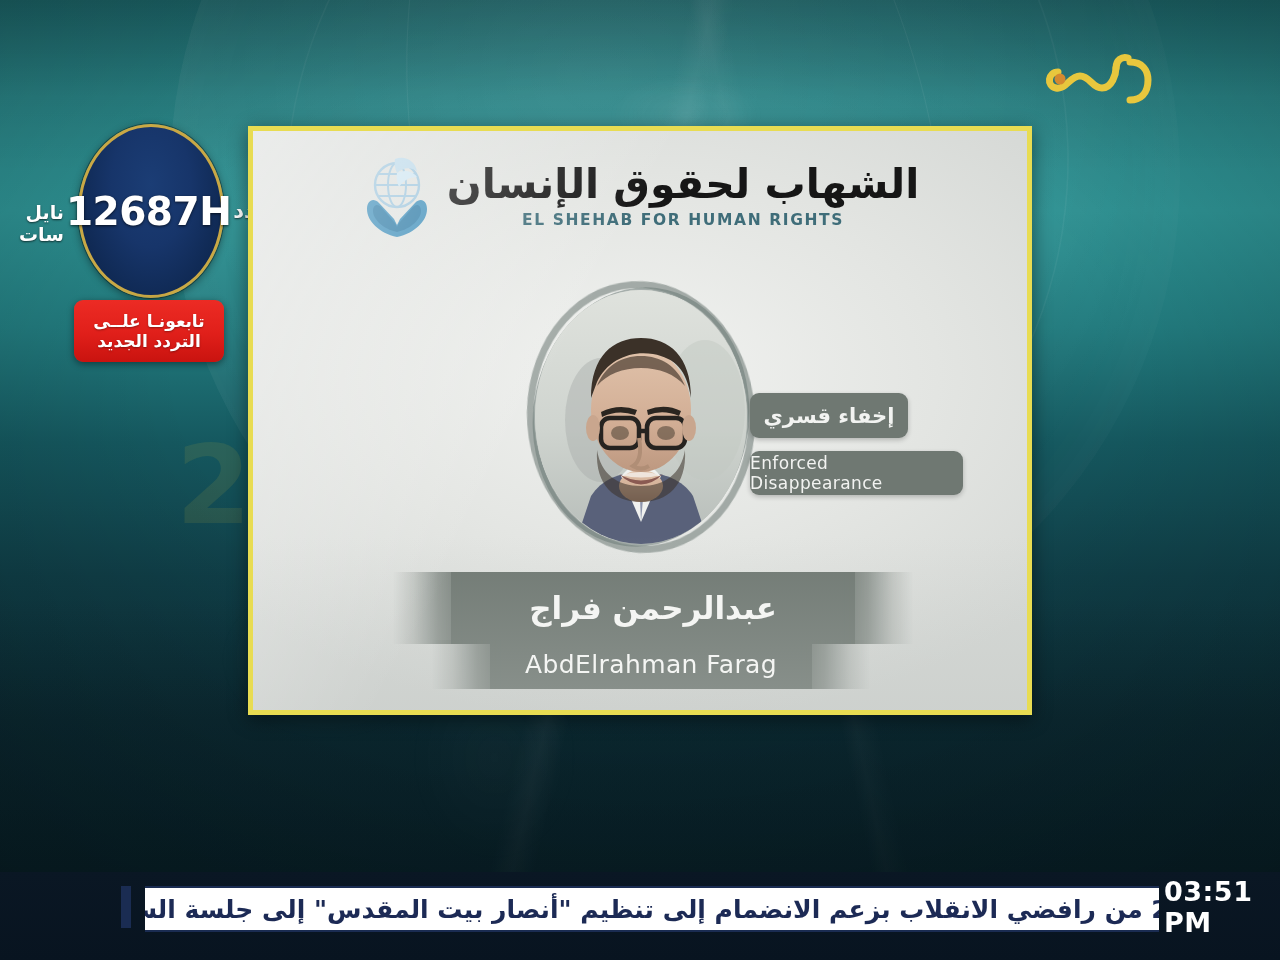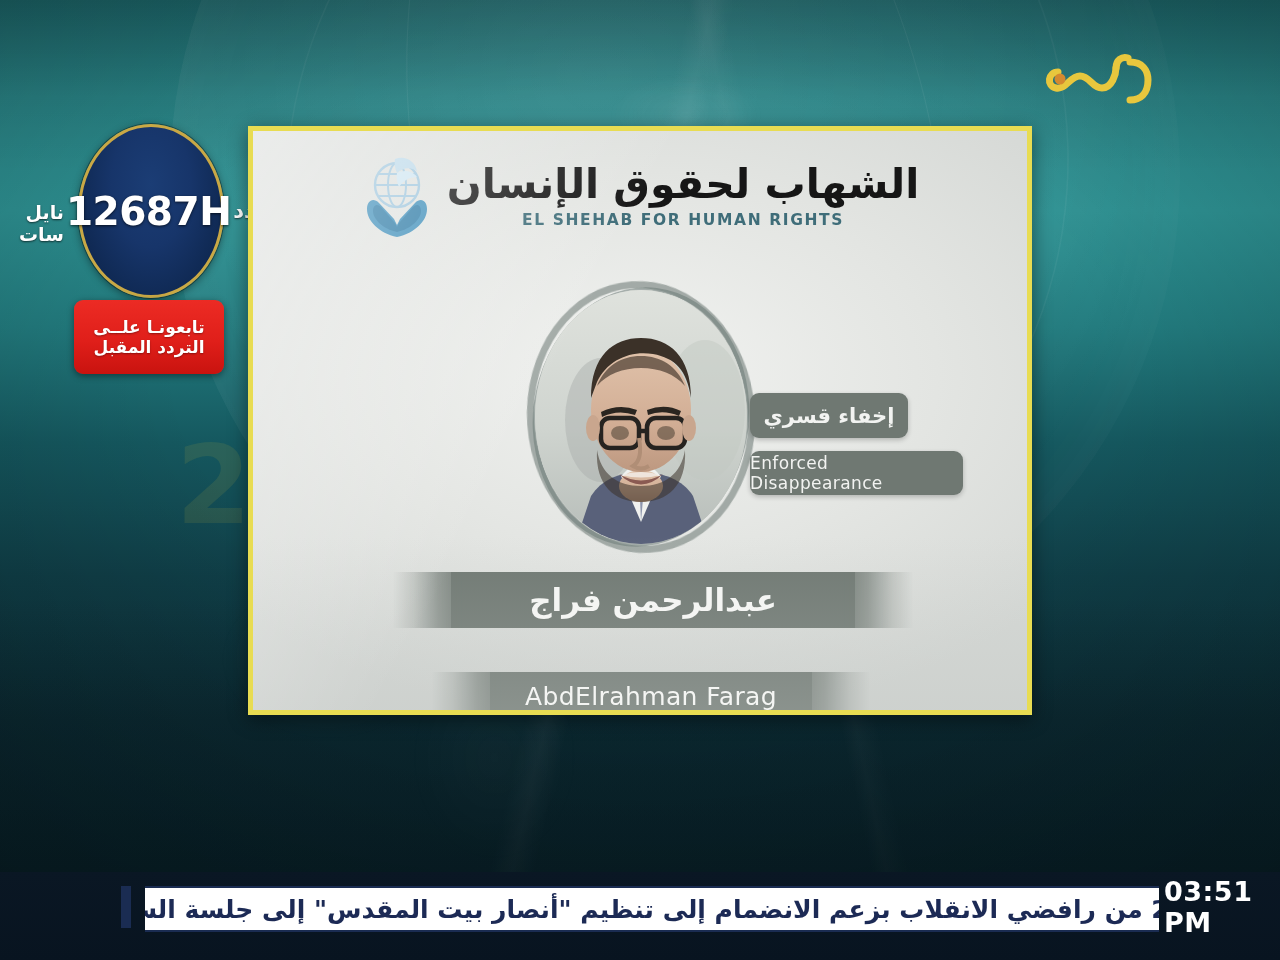--- a/index.html
+++ b/index.html
@@ -170,21 +170,21 @@
     text-shadow: 0 1px 2px rgba(0,0,0,0.6);
     margin-top: 24px;
   }
 
   
   .follow-banner {
     position: absolute;
     left: 74px;
     top: 300px;
     width: 150px;
-    height: 74px;
+    height: 62px;
     border-radius: 9px;
     background: linear-gradient(180deg, #ec2b24 0%, #e01f1a 55%, #c9130f 100%);
     box-shadow: 0 2px 7px rgba(0,0,0,0.45);
     display: flex;
     flex-direction: column;
     align-items: center;
     justify-content: center;
     direction: rtl;
     line-height: 1.18;
   }
@@ -352,34 +352,33 @@
     right: -58px;
     -webkit-mask-image: linear-gradient(270deg, transparent 0%, rgba(0,0,0,0.25) 28%, rgba(0,0,0,0.7) 62%, #000 100%);
     mask-image: linear-gradient(270deg, transparent 0%, rgba(0,0,0,0.25) 28%, rgba(0,0,0,0.7) 62%, #000 100%);
   }
   .name-banner span { position: relative; z-index: 2; }
 
   .name-ar {
     left: 198px;
     top: 441px;
     width: 404px;
-    height: 56px;
+    height: 72px;
     font-size: 31px;
     font-weight: bold;
     direction: rtl;
   }
   .name-en {
     left: 237px;
     top: 509px;
     width: 322px;
     height: 49px;
     font-size: 25px;
     letter-spacing: 0.4px;
     direction: ltr;
-    margin-top: 32px;
   }
 
   
   .ticker-bar {
     position: absolute;
     left: 0;
     right: 0;
     bottom: 0;
     height: 88px;
     background: linear-gradient(180deg, #0a1724 0%, #081420 100%);
@@ -455,21 +454,21 @@
   </div>
 
   <div class="freq-badge">
     <div class="freq-label">تـردد</div>
     <div class="freq-value">12687H</div>
     <div class="freq-sat">نايل سات</div>
   </div>
 
   <div class="follow-banner">
     <div class="follow-line">تابعونـا علــى</div>
-    <div class="follow-line">التردد المقبل</div>
+    <div class="follow-line">التردد الجديد</div>
   </div>
 
   <div class="card">
 
     <div class="org-header">
       <div class="org-names">
         <div class="org-name-ar">الشهاب لحقوق الإنسان</div>
         <div class="org-name-en">EL SHEHAB FOR HUMAN RIGHTS</div>
       </div>
       <div class="org-mark">

